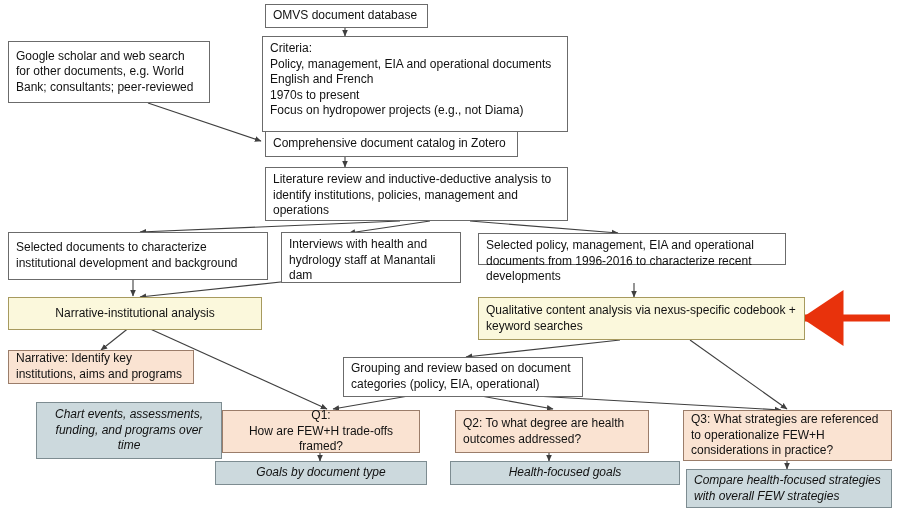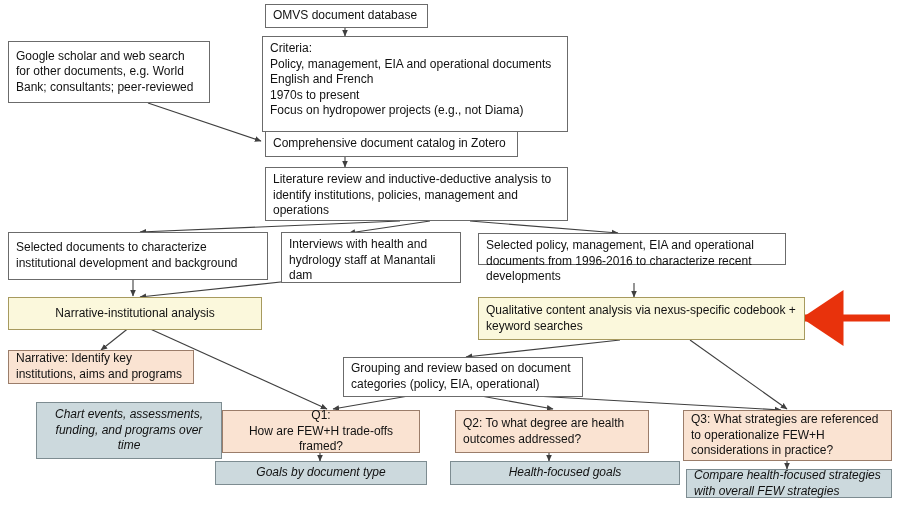--- a/index.html
+++ b/index.html
@@ -132,15 +132,15 @@
 How are FEW+H trade-offs framed?</div>
 
   <div class="node blue vcenter center italic" style="left:215px; top:461px; width:212px; height:24px;">Goals by document type</div>
 
   <div class="node peach vcenter" style="left:455px; top:410px; width:194px; height:43px;">Q2: To what degree are health outcomes addressed?</div>
 
   <div class="node blue vcenter center italic" style="left:450px; top:461px; width:230px; height:24px;">Health-focused goals</div>
 
   <div class="node peach vcenter" style="left:683px; top:410px; width:209px; height:51px;">Q3: What strategies are referenced to operationalize FEW+H considerations in practice?</div>
 
-  <div class="node blue vcenter italic" style="left:686px; top:469px; width:206px; height:29px;">Compare health-focused strategies with overall FEW strategies</div>
+  <div class="node blue vcenter italic" style="left:686px; top:469px; width:206px; height:39px;">Compare health-focused strategies with overall FEW strategies</div>
 
 </div>
 
 </body></html>

